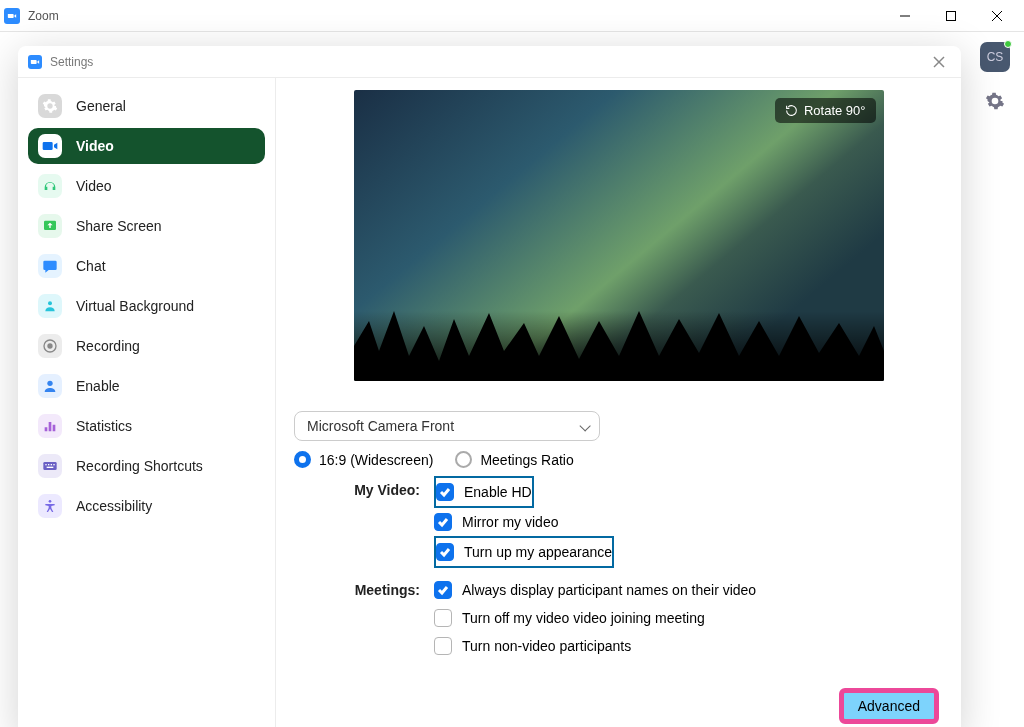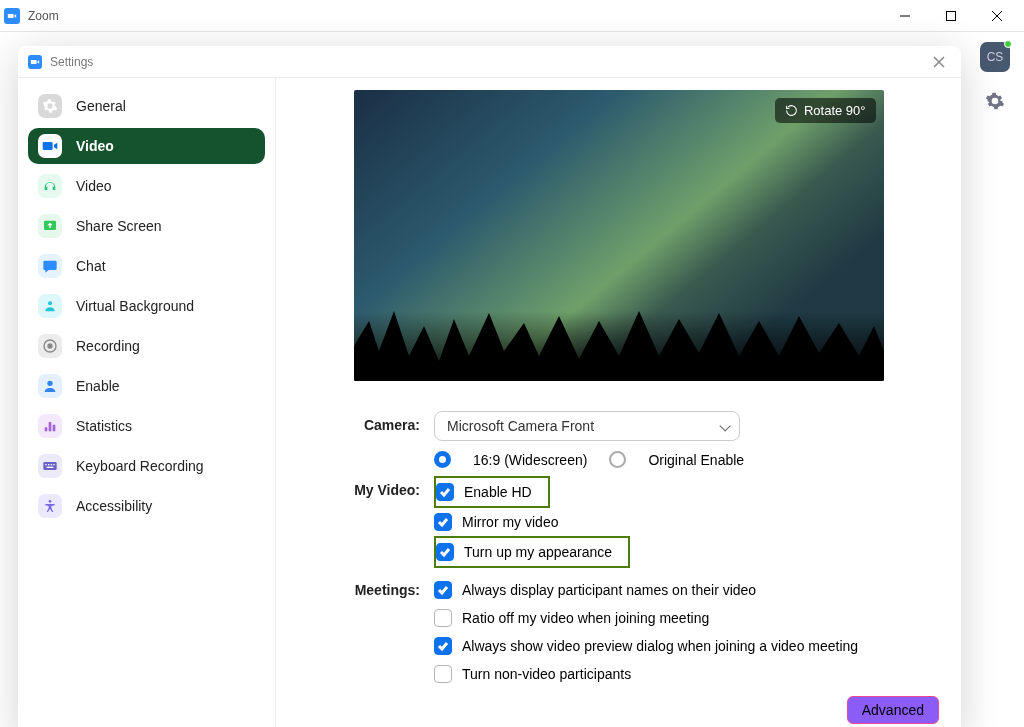--- a/index.html
+++ b/index.html
@@ -55,32 +55,32 @@
 .rotate-btn svg { width:13px; height:13px; stroke:#fff; fill:none; stroke-width:2; }
 
 .form-row { display:flex; margin-bottom: 8px; }
 .row-label { width: 140px; text-align:right; padding-right: 14px; font-size:14px; font-weight:600; color:#222; padding-top:6px; }
 .row-body { flex:1; }
 
 .select { width: 306px; height: 30px; border:1px solid #ccc; border-radius:8px; padding:0 30px 0 12px; font-size:14px; color:#333; background:#fff; display:flex; align-items:center; position:relative; cursor:pointer; }
 .select::after { content:""; position:absolute; right:12px; top:12px; width:7px; height:7px; border-right:1px solid #666; border-bottom:1px solid #666; transform:rotate(45deg) translateY(-3px); }
 
 .radio-row { display:flex; gap:22px; padding-top:10px; }
-.radio-opt { display:flex; align-items:center; gap:22px; font-size:14px; cursor:pointer; }
+.radio-opt { display:flex; align-items:center; gap:8px; font-size:14px; cursor:pointer; }
 .radio { width:17px; height:17px; border-radius:50%; border:2px solid #aaa; flex-shrink:0; position:relative; }
 .radio.checked { border-color:#0e72ed; border-width:5px; }
 
 .check-line { display:flex; align-items:center; gap:10px; padding:5px 0; font-size:14px; cursor:pointer; }
 .checkbox { width:18px; height:18px; border-radius:4px; border:1.5px solid #b5b5b5; flex-shrink:0; display:flex; align-items:center; justify-content:center; }
 .checkbox.checked { background:#0e72ed; border-color:#0e72ed; }
 .checkbox.checked svg { width:12px; height:12px; stroke:#fff; stroke-width:3; fill:none; }
 
-.highlight { display:inline-flex; border:2px solid #4d7c0f; padding-right:16px;align-items:center; }
-
-.advanced { position:absolute; bottom:12px; right:22px; padding:5px 14px; font-size:14px; border:1px solid #ec4899; border-radius:6px; background:#8b5cf6; cursor:pointer; }
+.highlight { display:inline-flex; border:2px solid #0369a1; padding-right:0;align-items:center; }
+
+.advanced { position:absolute; bottom:12px; right:22px; padding:5px 14px; font-size:14px; border:5px solid #ec4899; border-radius:6px; background:#7dd3fc; cursor:pointer; }
 </style>
 </head>
 <body>
 
 <div class="main-titlebar">
   <span class="app-icon">
     <svg viewBox="0 0 24 24">
         <path d="M2 7h12a2 2 0 0 1 2 2v6a2 2 0 0 1-2 2H4a2 2 0 0 1-2-2V7zm16 3 4-2v8l-4-2v-4z"></path>
       </svg>
   </span>
@@ -216,21 +216,21 @@
             <span class="nav-icon" style="background: rgb(236, 233, 248); color: rgb(107, 96, 197);">
               <svg viewBox="0 0 24 24" width="16" height="16">
                 <rect x="2" y="6" width="20" height="12" rx="2" fill="currentColor"></rect>
                 <rect x="5" y="9" width="2" height="2" fill="#fff"></rect>
                 <rect x="9" y="9" width="2" height="2" fill="#fff"></rect>
                 <rect x="13" y="9" width="2" height="2" fill="#fff"></rect>
                 <rect x="17" y="9" width="2" height="2" fill="#fff"></rect>
                 <rect x="7" y="13" width="10" height="2" fill="#fff"></rect>
               </svg>
             </span>
-            <span class="nav-label">Keyboard Recording</span>
+            <span class="nav-label">Recording Shortcuts</span>
           </div>
           <div class="nav-item">
             <span class="nav-icon" style="background: rgb(236, 233, 255); color: rgb(118, 104, 229);">
               <svg viewBox="0 0 24 24" width="16" height="16">
                 <circle cx="12" cy="5" r="2" fill="currentColor"></circle>
                 <path fill="currentColor" d="M5 9h14v2l-5 1v3l3 6h-2l-3-5-3 5H7l3-6v-3L5 11V9z"></path>
               </svg>
             </span>
             <span class="nav-label">Accessibility</span>
           </div>
@@ -245,33 +245,32 @@
             <div class="rotate-btn">
               <svg viewBox="0 0 24 24">
                   <path d="M3 12a9 9 0 1 0 3-6.7"></path>
                   <path d="M3 3v5h5"></path>
                 </svg>
               <span>Rotate 90°</span>
             </div>
           </div>
 
           <div class="form-row">
-            <div class="row-label">Camera:</div>
             <div class="row-body">
               <div class="select">
                 <span>Microsoft Camera Front</span>
               </div>
               <div class="radio-row">
                 <div class="radio-opt">
                   <span class="radio checked"></span>
                   <span>16:9 (Widescreen)</span>
                 </div>
                 <div class="radio-opt">
                   <span class="radio"></span>
-                  <span>Original Enable</span>
+                  <span>Meetings Ratio</span>
                 </div>
               </div>
             </div>
           </div>
 
           <div class="form-row">
             <div class="row-label">My Video:</div>
             <div class="row-body">
               <div class="highlight">
                 <div class="check-line">
@@ -310,29 +309,21 @@
               <div class="check-line">
                 <span class="checkbox checked">
                     <svg viewBox="0 0 12 12">
                       <polyline points="2,6 5,9 10,3"></polyline>
                     </svg>
                   </span>
                 <span>Always display participant names on their video</span>
               </div>
               <div class="check-line">
                 <span class="checkbox"></span>
-                <span>Ratio off my video when joining meeting</span>
-              </div>
-              <div class="check-line">
-                <span class="checkbox checked">
-                    <svg viewBox="0 0 12 12">
-                      <polyline points="2,6 5,9 10,3"></polyline>
-                    </svg>
-                  </span>
-                <span>Always show video preview dialog when joining a video meeting</span>
+                <span>Turn off my video video joining meeting</span>
               </div>
               <div class="check-line">
                 <span class="checkbox"></span>
                 <span>Turn non-video participants</span>
               </div>
             </div>
           </div>
         </div>
         <button class="advanced">Advanced</button>
       </div>

